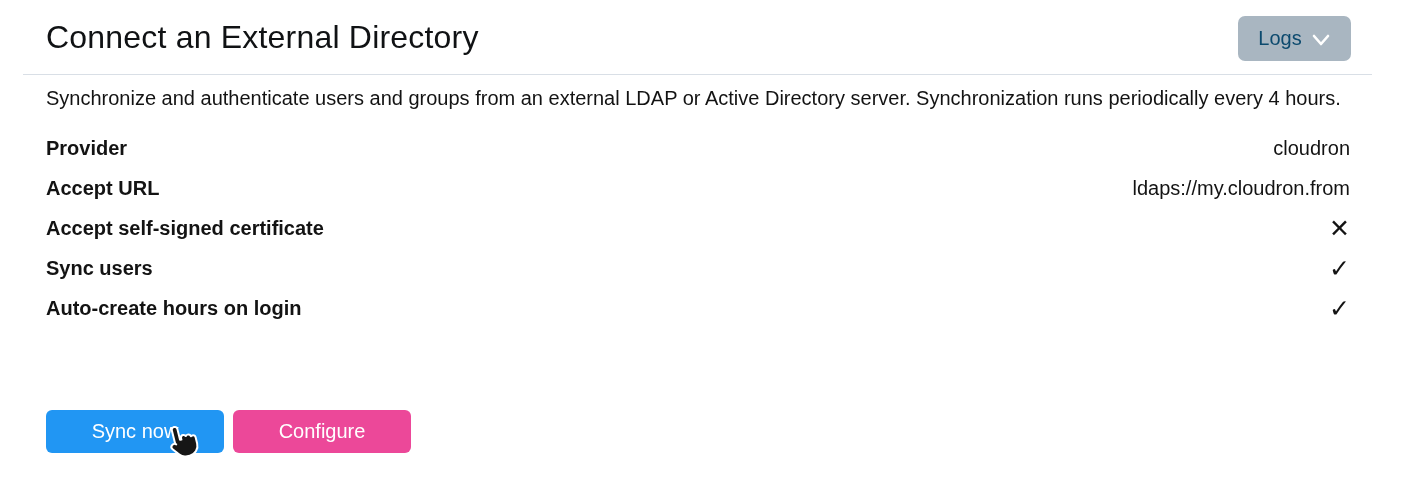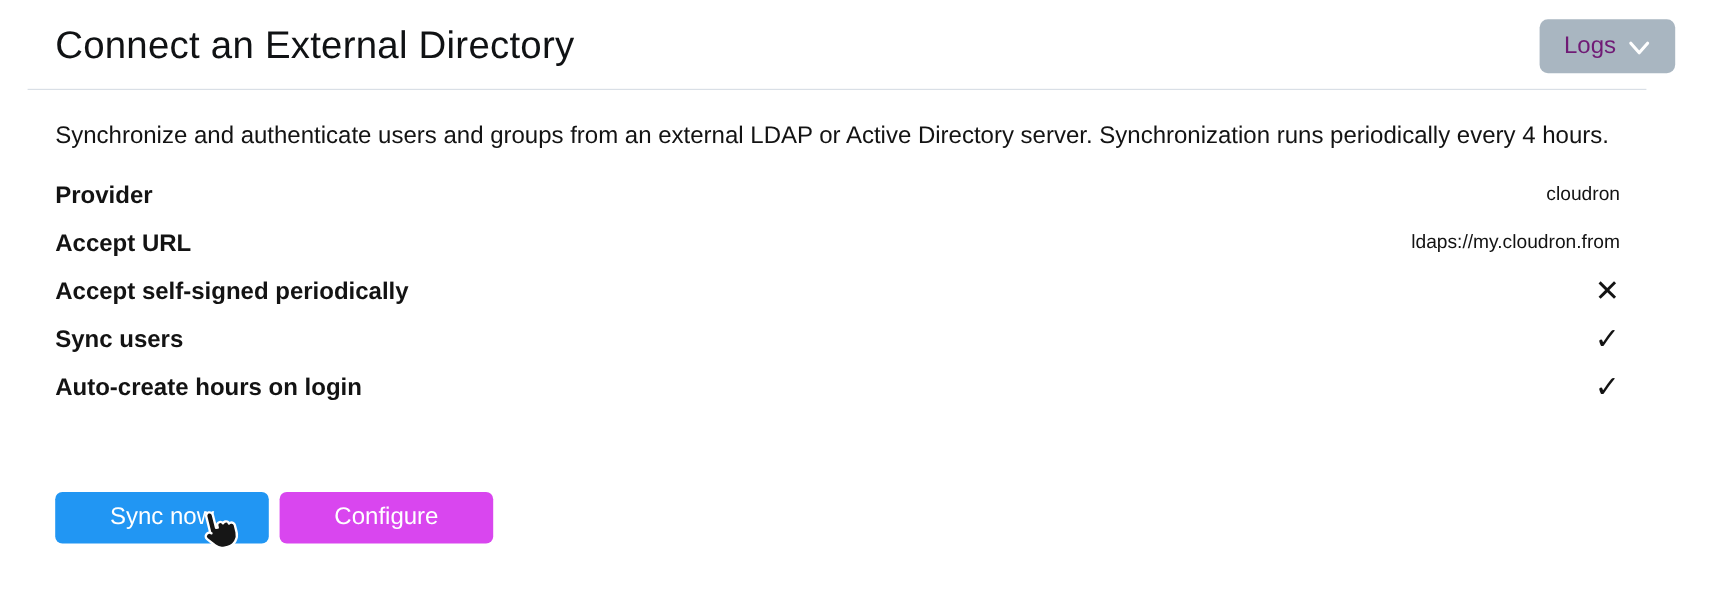--- a/index.html
+++ b/index.html
@@ -13,73 +13,73 @@
     overflow: hidden;
   }
   .page { position: relative; width: 1426px; height: 496px; }
 
   
   .header {
     height: 74px;
     display: flex;
     align-items: center;
     justify-content: space-between;
-    padding: 0 30px 0 46px;
+    padding: 0 75px 0 46px;
   }
   .page-title {
     margin: 0;
     font-size: 32px;
     font-weight: 500;
     letter-spacing: 0.2px;
     color: #101214;
   }
   .logs-btn {
     width: 113px;
     height: 45px;
     border: none;
     border-radius: 7px;
     background: #a9b6c1;
-    color: #701a75;
+    color: #0c4a6e;
     font-family: inherit;
     font-size: 20px;
     display: flex;
     align-items: center;
     justify-content: center;
     gap: 9px;
     cursor: pointer;
     margin-top: 3px;
   }
   .chevron-icon { display: inline-flex; margin-top: 2px; }
 
   hr.divider {
     border: none;
     border-top: 1.5px solid #d9dfe6;
     margin: 0 54px 0 23px;
     height: 0;
   }
 
   
   .description {
-    margin: 26px 70px 0 46px;
+    margin: 11px 70px 0 46px;
     max-width: 1308px;
     font-size: 20px;
     line-height: 25px;
     color: #131313;
   }
 
   
   .rows { margin: 17px 76px 0 46px; }
   .row {
     height: 40px;
     display: flex;
     align-items: center;
     justify-content: space-between;
   }
   .row .label { font-weight: 700; font-size: 20px; }
-  .row .value { font-weight: 400; font-size: 16px; text-align: right; }
+  .row .value { font-weight: 400; font-size: 20px; text-align: right; }
   .row .value.glyph { font-size: 25px; line-height: 1; }
 
   
   .actions {
     position: absolute;
     left: 46px;
     top: 410px;
     display: flex;
     gap: 9px;
   }
@@ -90,21 +90,21 @@
     border-radius: 6px;
     color: #ffffff;
     font-family: inherit;
     font-size: 20px;
     display: flex;
     align-items: center;
     justify-content: center;
     cursor: pointer;
   }
   .btn-sync { background: #2196f3; }
-  .btn-configure { background: #d946ef; }
+  .btn-configure { background: #ec4899; }
 
   
   .cursor {
     position: absolute;
     left: 163px;
     top: 425px;
     width: 34px;
     height: 38px;
     pointer-events: none;
     transform: rotate(-14deg);
@@ -135,21 +135,21 @@
   <div class="rows">
     <div class="row">
       <span class="label">Provider</span>
       <span class="value">cloudron</span>
     </div>
     <div class="row">
       <span class="label">Accept URL</span>
       <span class="value">ldaps://my.cloudron.from</span>
     </div>
     <div class="row">
-      <span class="label">Accept self-signed periodically</span>
+      <span class="label">Accept self-signed certificate</span>
       <span class="value glyph">✕</span>
     </div>
     <div class="row">
       <span class="label">Sync users</span>
       <span class="value glyph">✓</span>
     </div>
     <div class="row">
       <span class="label">Auto-create hours on login</span>
       <span class="value glyph">✓</span>
     </div>

